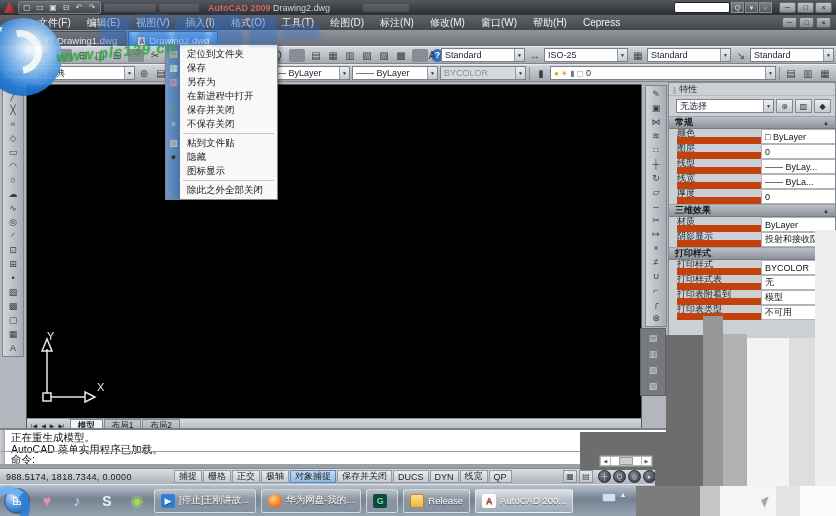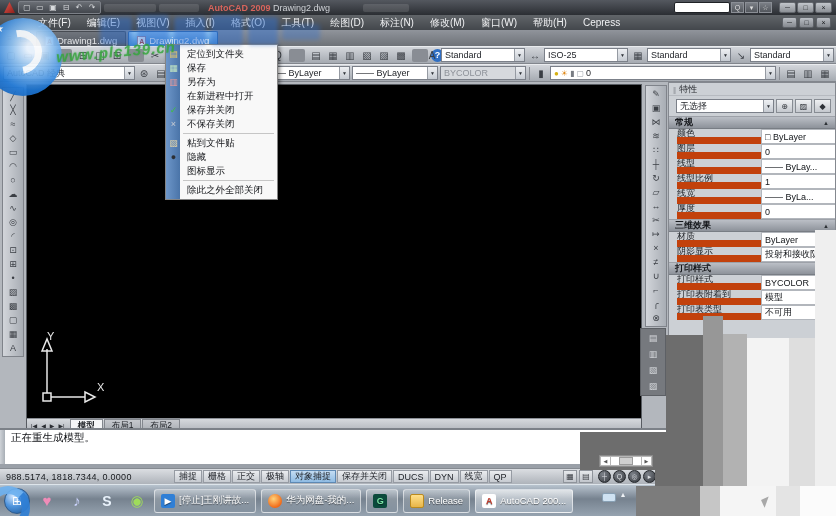--- a/index.html
+++ b/index.html
@@ -482,24 +482,20 @@
           <div class="prow">
             <span class="pl">图层</span>
             <span class="pv">0</span>
           </div>
 
           <div class="prow">
             <span class="pl">线型</span>
             <span class="pv">—— ByLay...</span>
           </div>
 
-          <div class="prow">
-            <span class="pl">线型比例</span>
-            <span class="pv">1</span>
-          </div>
 
           <div class="prow">
             <span class="pl">线宽</span>
             <span class="pv">—— ByLa...</span>
           </div>
 
           <div class="prow">
             <span class="pl">厚度</span>
             <span class="pv">0</span>
           </div>
@@ -524,40 +520,46 @@
       <div class="psec">
           <span>打印样式</span>
         </div>
       <div>
 
           <div class="prow">
             <span class="pl">打印样式</span>
             <span class="pv">BYCOLOR</span>
           </div>
 
+          <div class="prow">
+            <span class="pl">打印样式表</span>
+            <span class="pv">无</span>
+          </div>
 
           <div class="prow">
             <span class="pl">打印表附着到</span>
             <span class="pv">模型</span>
           </div>
 
           <div class="prow">
             <span class="pl">打印表类型</span>
             <span class="pv">不可用</span>
           </div>
         </div>
     </div>
   </div>
 
   <div class="cmd">
     <div class="cmd-grip"></div>
     <div class="cmd-lines">
 
     <div>正在重生成模型。</div>
-      </div>
+        <div>AutoCAD 菜单实用程序已加载。</div>
+      </div>
+    <div class="cmd-prompt">命令:</div>
   </div>
 
   <div class="statusbar">
     <span class="coords">988.5174, 1818.7344, 0.0000</span>
     <span style="display:flex">
 
     <span class="stgl">捕捉</span>
         <span class="stgl">栅格</span>
         <span class="stgl">正交</span>
         <span class="stgl">极轴</span>

